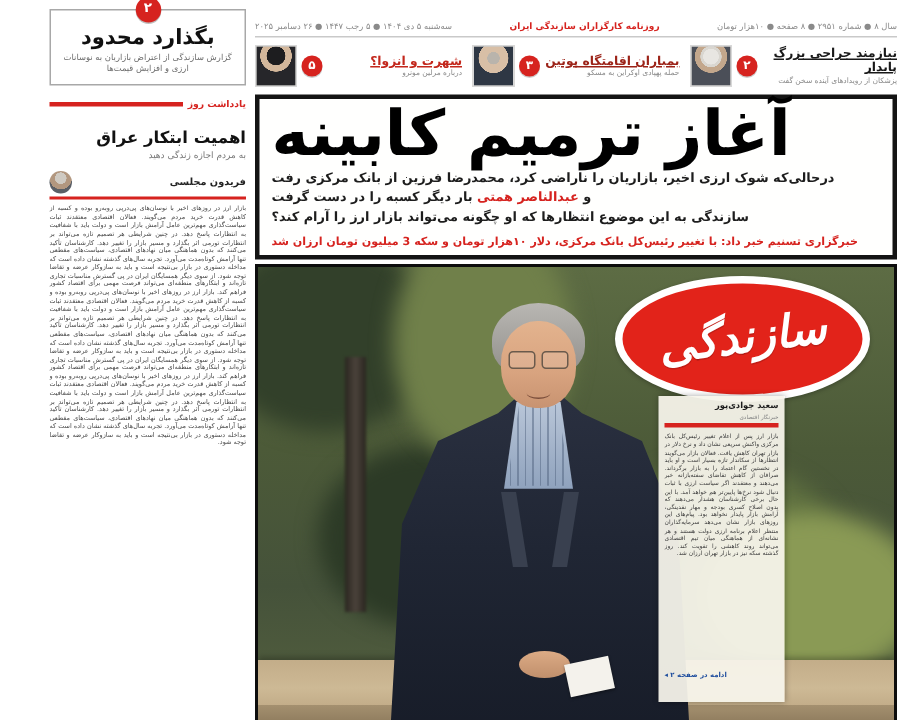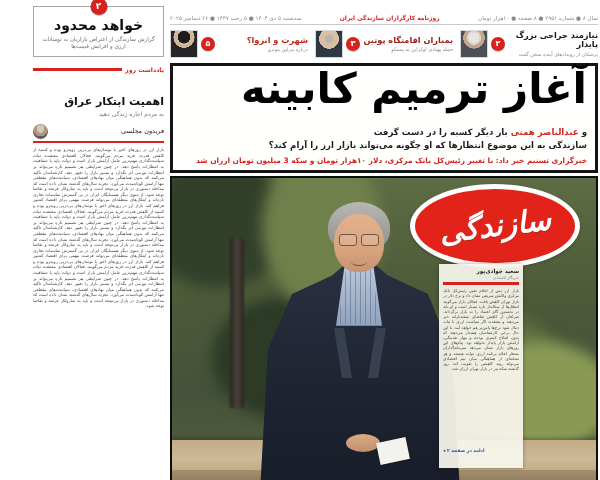--- a/index.html
+++ b/index.html
@@ -13,51 +13,51 @@
   .sidebar{position:absolute;left:33px;top:6px;width:131px;}
   .side-box{position:relative;border:1px solid #a8a8a8;background:#fff;padding:11px 5px 5px;text-align:center;}
   .side-badge{position:absolute;top:-9px;left:50%;transform:translateX(-50%);
     width:17px;height:17px;border-radius:50%;background:#d6231f;color:#fff;
     font-size:9px;font-weight:bold;line-height:17px;text-align:center;box-shadow:0 1px 0 rgba(0,0,0,.25);}
   .side-box-title{font-size:14px;font-weight:bold;color:#101010;line-height:1.05;}
   .side-box-sub{font-size:5.6px;color:#6d6d6d;line-height:1.35;margin-top:3px;}
   .note-label-row{display:flex;align-items:center;gap:3px;margin-top:9px;}
   .note-label{font-size:6.2px;font-weight:bold;color:#d6231f;white-space:nowrap;}
   .note-label-line{flex:1;height:2.5px;background:#d6231f;}
-  .note-title{font-size:11px;font-weight:bold;color:#111;margin-top:22px;text-align:right;}
+  .note-title{font-size:11px;font-weight:bold;color:#111;margin-top:12px;text-align:right;}
   .note-sub{font-size:6px;color:#777;margin-top:2px;text-align:right;}
   .author-row{display:flex;align-items:center;justify-content:space-between;margin-top:7px;}
-  .author-name{font-size:6.5px;font-weight:normal;color:#222;}
+  .author-name{font-size:6.5px;font-weight:bold;color:#222;}
   .author-avatar{width:15px;height:15px;border-radius:50%;
     background:radial-gradient(circle at 50% 32%,#cfcac2 0 30%,#b2977f 31% 58%,#5a5f66 59% 100%);}
   .author-rule{height:2.5px;background:#d6231f;margin-top:2px;}
   .side-body{margin-top:4px;font-size:4.3px;line-height:1.3;color:#474747;
     text-align:justify;height:333px;overflow:hidden;word-break:break-word;}
   
   .main{position:absolute;left:170px;top:14px;width:428px;}
   .meta-row{display:flex;justify-content:space-between;align-items:baseline;font-size:5.6px;color:#8a8a8a;}
   .meta-issue{white-space:nowrap;}
   .meta-brand{color:#d6231f;font-weight:bold;font-size:6px;white-space:nowrap;}
   .meta-date{white-space:nowrap;}
   .meta-rule{border-top:1px solid #c9c9c9;margin-top:3px;}
   
   .teasers{display:flex;justify-content:space-between;margin-top:4px;height:30px;}
   .teaser{display:flex;align-items:center;gap:3px;width:138px;}
   .teaser-text{flex:1;text-align:right;}
-  .teaser-title{font-size:8.2px;font-weight:bold;line-height:1.1;}
+  .teaser-title{font-size:8.2px;font-weight:bold;line-height:1.1;text-decoration:underline;}
   .t-black{color:#191919;} .t-maroon{color:#9c2318;} .t-red{color:#c3271c;}
   .teaser-sub{font-size:5px;color:#8a8a8a;margin-top:1.5px;}
   .teaser-badge{width:14px;height:14px;border-radius:50%;background:#d6231f;color:#fff;
     font-size:8px;font-weight:bold;line-height:14px;text-align:center;flex:0 0 auto;box-shadow:0 1px 0 rgba(0,0,0,.2);}
   .teaser-photo{width:26px;height:26px;flex:0 0 auto;border:1px solid #d8d8d8;}
   .ph1{background:radial-gradient(circle at 50% 26%,#e8e6e2 0 22%,#d9d6d0 23% 30%,#c3a78c 31% 46%,#4b4f58 47% 100%),#cfcdc8;}
   .ph2{background:radial-gradient(circle at 50% 30%,#b9b4ac 0 18%,#d8bfa6 19% 44%,#2e3744 45% 100%),#b5b2ac;}
   .ph3{background:radial-gradient(circle at 50% 24%,#1d1d1f 0 26%,#d3b79b 27% 44%,#26262a 45% 100%),#9d9a94;}
   
-  .head-box{margin-top:4px;border:3px solid #141414;background:#fffffe;text-align:right;padding:2px 8px 5px;}
+  .head-box{margin-top:4px;border:3px solid #141414;background:#fffffe;text-align:left;padding:2px 8px 5px;}
   .head-title{font-size:42px;font-weight:bold;color:#000;line-height:1.02;margin:0;letter-spacing:-1px;}
   .head-deck{font-size:8.6px;font-weight:bold;color:#1d1d1d;line-height:1.55;margin-top:2px;}
   .red-ink{color:#d6231f;}
   .head-strap{font-size:7.4px;font-weight:bold;color:#d6231f;margin-top:3px;}
   
   .photo{position:relative;margin-top:3px;height:304px;border:2px solid #0d0d0d;overflow:hidden;
     background:linear-gradient(180deg,#5d6c44 0%,#4c5a38 40%,#45523a 70%,#55613f 100%);}
   .blob{position:absolute;border-radius:50%;filter:blur(7px);}
   .b1{width:150px;height:130px;left:-30px;top:-20px;background:#32402a;}
   .b2{width:140px;height:120px;left:40px;top:120px;background:#2c3a26;}
@@ -108,21 +108,21 @@
   .pcol-bar{height:3.5px;background:#d6231f;margin:2px 0 3px;}
   .pcol-body{font-size:4px;line-height:1.3;color:#3c3c3c;text-align:justify;height:158px;overflow:hidden;word-break:break-word;}
   .pcol-tag{font-size:4.6px;font-weight:bold;color:#1f4e9e;margin-top:2px;text-align:left;}
 </style>
 </head>
 <body>
 
 <aside class="sidebar">
   <div class="side-box">
     <div class="side-badge">۲</div>
-    <div class="side-box-title">خواهد محدود</div>
+    <div class="side-box-title">بگذارد محدود</div>
     <div class="side-box-sub">گزارش سازندگی از اعتراض بازاریان به نوسانات ارزی و افزایش قیمت‌ها</div>
   </div>
 
   <div class="note-label-row">
     <span class="note-label">یادداشت روز</span>
     <span class="note-label-line"></span>
   </div>
   <div class="note-title">اهمیت ابتکار عراق</div>
   <div class="note-sub">به مردم اجازه زندگی دهید</div>
   <div class="author-row">
@@ -165,21 +165,21 @@
         <div class="teaser-sub">درباره مرلین مونرو</div>
       </div>
       <div class="teaser-badge">۵</div>
       <div class="teaser-photo ph3"></div>
     </div>
   </div>
 
   <div class="head-box">
     <h1 class="head-title">آغاز ترمیم کابینه</h1>
     <div class="head-deck">
-      <br>
+      <span>درحالی‌که شوک ارزی اخیر، بازاریان را ناراضی کرد، محمدرضا فرزین از بانک مرکزی رفت</span><br>
       <span>و </span><span class="red-ink">عبدالناصر همتی</span><span> بار دیگر کسبه را در دست گرفت</span><br>
       <span>سازندگی به این موضوع انتظارها که او چگونه می‌تواند بازار ارز را آرام کند؟</span>
     </div>
     <div class="head-strap">خبرگزاری تسنیم خبر داد: با تغییر رئیس‌کل بانک مرکزی، دلار ۱۰هزار تومان و سکه 3 میلیون تومان ارزان شد</div>
   </div>
 
   <div class="photo">
     <div class="blob b1"></div>
     <div class="blob b2"></div>
     <div class="blob b5"></div>

